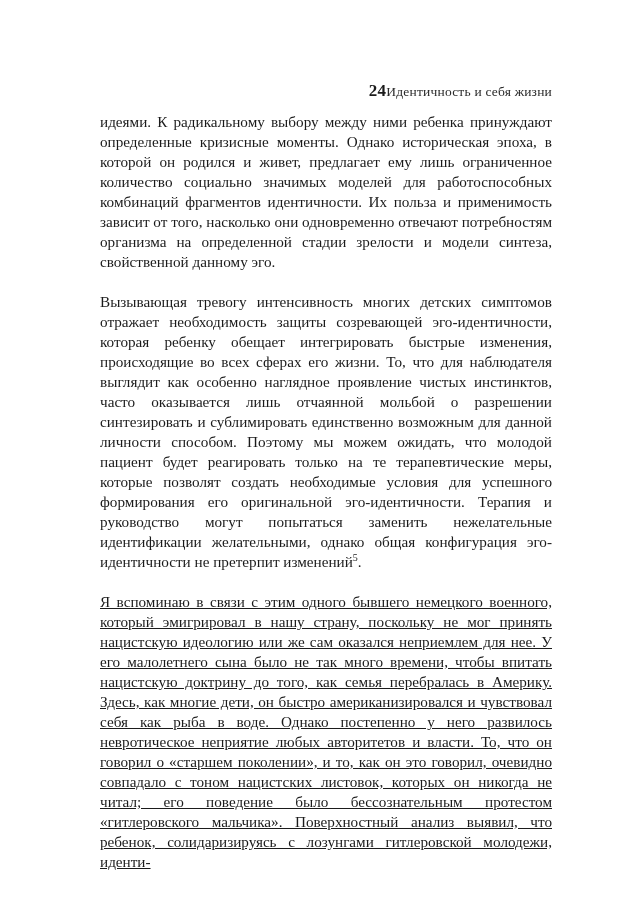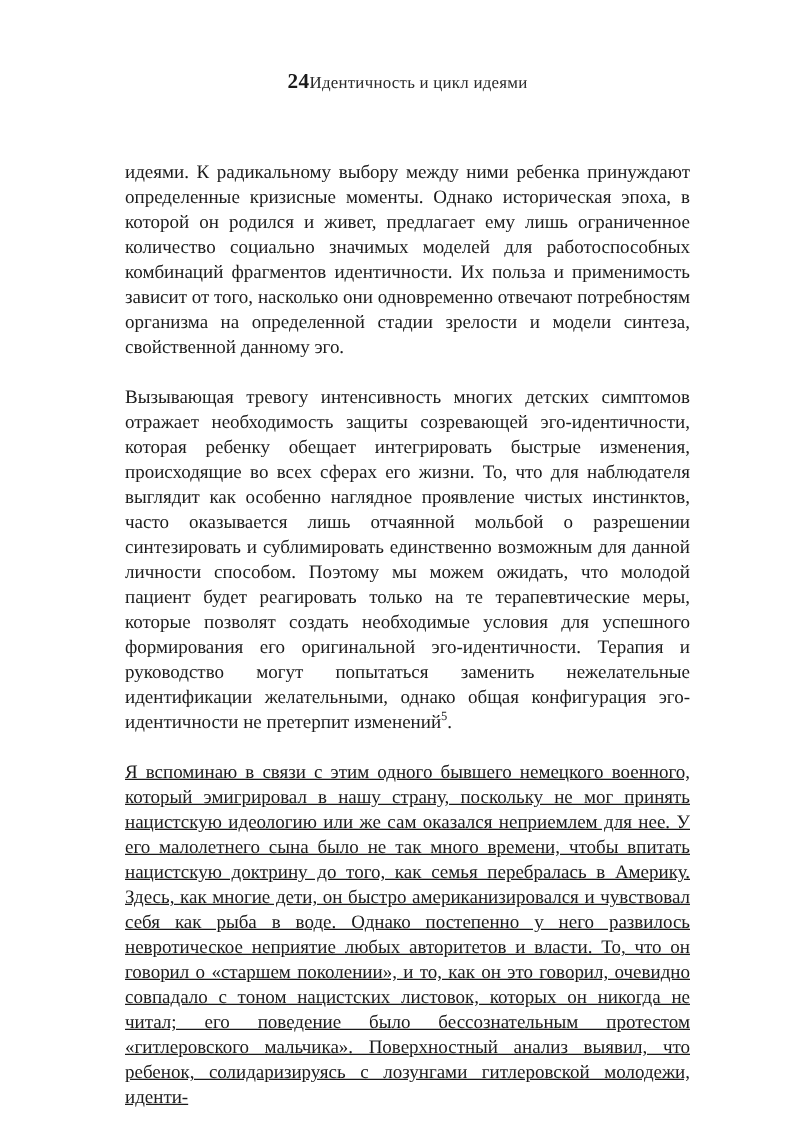--- a/index.html
+++ b/index.html
@@ -11,41 +11,41 @@
     position: relative;
     width: 637px;
     height: 900px;
     background: #ffffff;
     color: #1b1b1b;
     font-family: "Liberation Serif", "DejaVu Serif", serif;
     overflow: hidden;
   }
   .page-header {
     position: absolute;
-    top: 55px;
+    top: 81px;
     left: 100px;
     width: 452px;
     display: flex;
-    justify-content: center;
+    justify-content: flex-end;
     align-items: baseline;
   }
   .page-number {
     font-size: 17px;
     font-weight: bold;
     letter-spacing: 0.3px;
     color: #1b1b1b;
   }
   .running-title {
     font-size: 13.5px;
     color: #2a2a2a;
     letter-spacing: 0.2px;
   }
   .body-text {
     position: absolute;
-    top: 128px;
+    top: 112px;
     left: 100px;
     width: 452px;
   }
   .para {
     margin: 0 0 20px 0;
     font-size: 15.2px;
     line-height: 20px;
     text-align: justify;
     text-justify: inter-word;
     hyphens: auto;
@@ -62,21 +62,21 @@
     line-height: 0;
   }
 </style>
 </head>
 <body>
 
 <div class="page">
 
   <div class="page-header">
     <span class="page-number">24</span>
-    <span class="running-title">Идентичность и цикл идеями</span>
+    <span class="running-title">Идентичность и себя жизни</span>
   </div>
 
   <div class="body-text">
 
     <p class="para"><span>идеями. К радикальному выбору между ними ребенка принуждают определенные кризисные моменты. Однако историческая эпоха, в которой он родился и живет, предлагает ему лишь ограниченное количество социально значимых моделей для работоспособных комбинаций фрагментов идентичности. Их польза и применимость зависит от того, насколько они одновременно отвечают потребностям организма на определенной стадии зрелости и модели синтеза, свойственной данному эго.</span></p>
 
     <p class="para"><span>Вызывающая тревогу интенсивность многих детских симптомов отражает необходимость защиты созревающей эго-идентичности, которая ребенку обещает интегрировать быстрые изменения, происходящие во всех сферах его жизни. То, что для наблюдателя выглядит как особенно наглядное проявление чистых инстинктов, часто оказывается лишь отчаянной мольбой о разрешении синтезировать и сублимировать единственно возможным для данной личности способом. Поэтому мы можем ожидать, что молодой пациент будет реагировать только на те терапевтические меры, которые позволят создать необходимые условия для успешного формирования его оригинальной эго-идентичности. Терапия и руководство могут попытаться заменить нежелательные идентификации желательными, однако общая конфигурация эго-идентичности не претерпит изменений</span><sup class="footnote-marker">5</sup><span>.</span></p>
 
     <p class="para"><span>Я вспоминаю в связи с этим одного бывшего немецкого военного, который эмигрировал в нашу страну, поскольку не мог принять нацистскую идеологию или же сам оказался неприемлем для нее. У его малолетнего сына было не так много времени, чтобы впитать нацистскую доктрину до того, как семья перебралась в Америку. Здесь, как многие дети, он быстро американизировался и чувствовал себя как рыба в воде. Однако постепенно у него развилось невротическое неприятие любых авторитетов и власти. То, что он говорил о «старшем поколении», и то, как он это говорил, очевидно совпадало с тоном нацистских листовок, которых он никогда не читал; его поведение было бессознательным протестом «гитлеровского мальчика». Поверхностный анализ выявил, что ребенок, солидаризируясь с лозунгами гитлеровской молодежи, иденти-</span></p>
 

